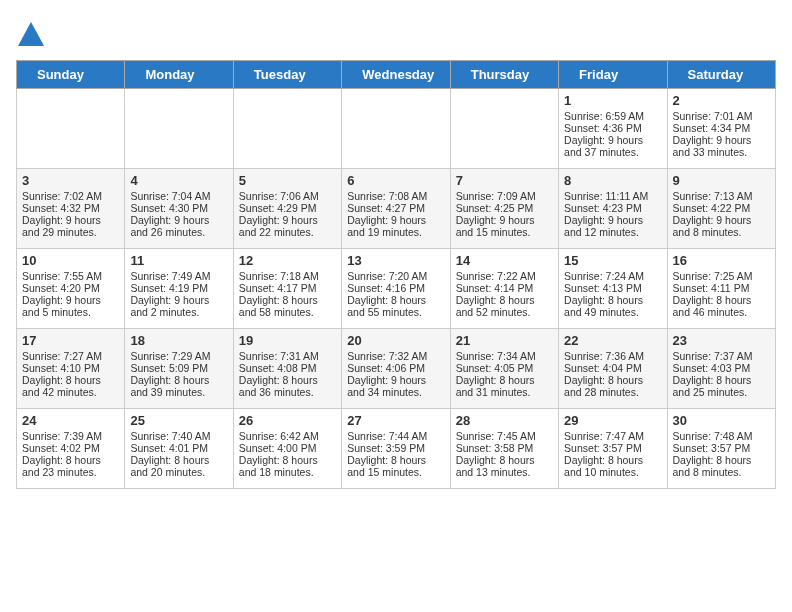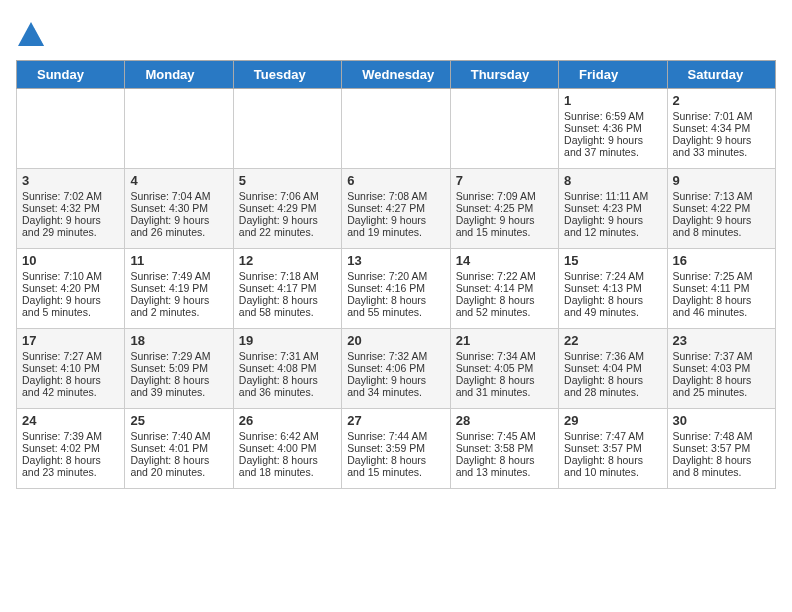--- a/index.html
+++ b/index.html
@@ -134,21 +134,21 @@
       <tr>
         <td><span class="day-number">3</span><span>Sunrise: 7:02 AM</span><br><span>Sunset: 4:32 PM</span><br><span>Daylight: 9 hours and 29 minutes.</span></td>
         <td><span class="day-number">4</span><span>Sunrise: 7:04 AM</span><br><span>Sunset: 4:30 PM</span><br><span>Daylight: 9 hours and 26 minutes.</span></td>
         <td><span class="day-number">5</span><span>Sunrise: 7:06 AM</span><br><span>Sunset: 4:29 PM</span><br><span>Daylight: 9 hours and 22 minutes.</span></td>
         <td><span class="day-number">6</span><span>Sunrise: 7:08 AM</span><br><span>Sunset: 4:27 PM</span><br><span>Daylight: 9 hours and 19 minutes.</span></td>
         <td><span class="day-number">7</span><span>Sunrise: 7:09 AM</span><br><span>Sunset: 4:25 PM</span><br><span>Daylight: 9 hours and 15 minutes.</span></td>
         <td><span class="day-number">8</span><span>Sunrise: 11:11 AM</span><br><span>Sunset: 4:23 PM</span><br><span>Daylight: 9 hours and 12 minutes.</span></td>
         <td><span class="day-number">9</span><span>Sunrise: 7:13 AM</span><br><span>Sunset: 4:22 PM</span><br><span>Daylight: 9 hours and 8 minutes.</span></td>
       </tr>
       <tr>
-        <td><span class="day-number">10</span><span>Sunrise: 7:10 AM</span><br><span>Sunset: 4:20 PM</span><br><span>Daylight: 9 hours and 5 minutes.</span></td>
+        <td><span class="day-number">10</span><span>Sunrise: 7:55 AM</span><br><span>Sunset: 4:20 PM</span><br><span>Daylight: 9 hours and 5 minutes.</span></td>
         <td><span class="day-number">11</span><span>Sunrise: 7:49 AM</span><br><span>Sunset: 4:19 PM</span><br><span>Daylight: 9 hours and 2 minutes.</span></td>
         <td><span class="day-number">12</span><span>Sunrise: 7:18 AM</span><br><span>Sunset: 4:17 PM</span><br><span>Daylight: 8 hours and 58 minutes.</span></td>
         <td><span class="day-number">13</span><span>Sunrise: 7:20 AM</span><br><span>Sunset: 4:16 PM</span><br><span>Daylight: 8 hours and 55 minutes.</span></td>
         <td><span class="day-number">14</span><span>Sunrise: 7:22 AM</span><br><span>Sunset: 4:14 PM</span><br><span>Daylight: 8 hours and 52 minutes.</span></td>
         <td><span class="day-number">15</span><span>Sunrise: 7:24 AM</span><br><span>Sunset: 4:13 PM</span><br><span>Daylight: 8 hours and 49 minutes.</span></td>
         <td><span class="day-number">16</span><span>Sunrise: 7:25 AM</span><br><span>Sunset: 4:11 PM</span><br><span>Daylight: 8 hours and 46 minutes.</span></td>
       </tr>
       <tr>
         <td><span class="day-number">17</span><span>Sunrise: 7:27 AM</span><br><span>Sunset: 4:10 PM</span><br><span>Daylight: 8 hours and 42 minutes.</span></td>
         <td><span class="day-number">18</span><span>Sunrise: 7:29 AM</span><br><span>Sunset: 5:09 PM</span><br><span>Daylight: 8 hours and 39 minutes.</span></td>

